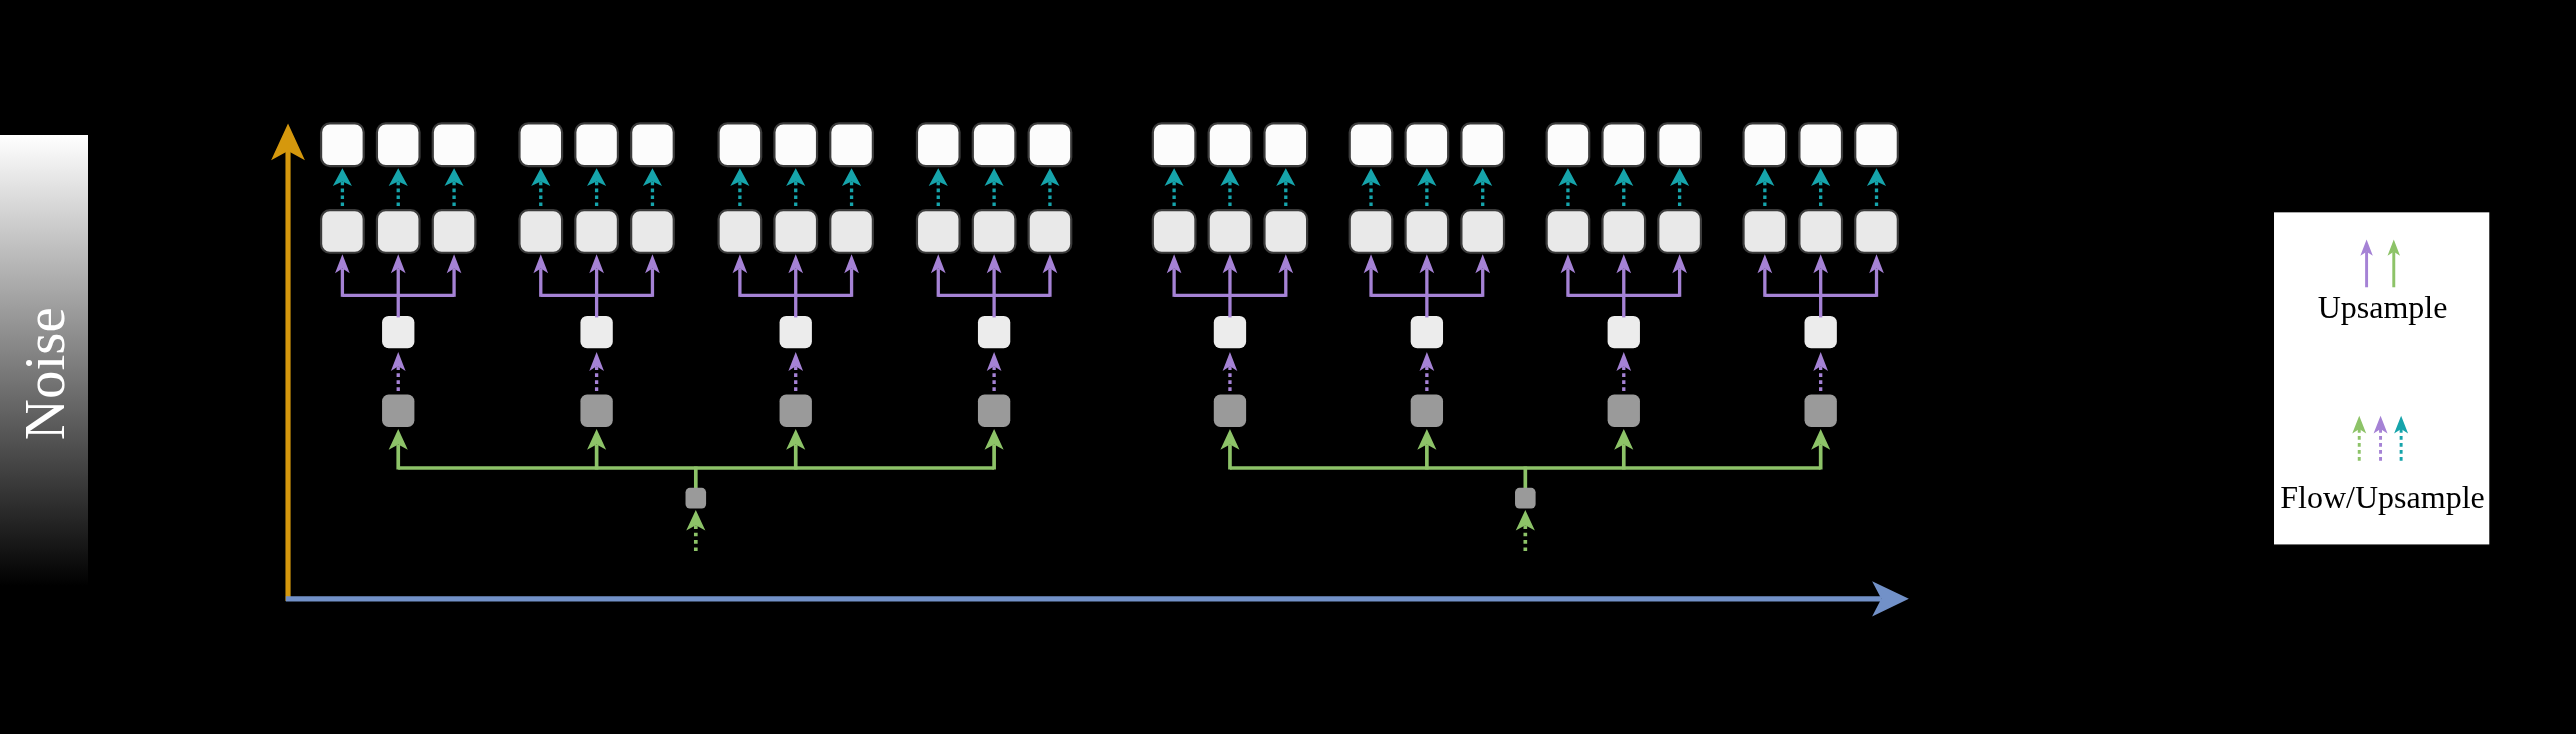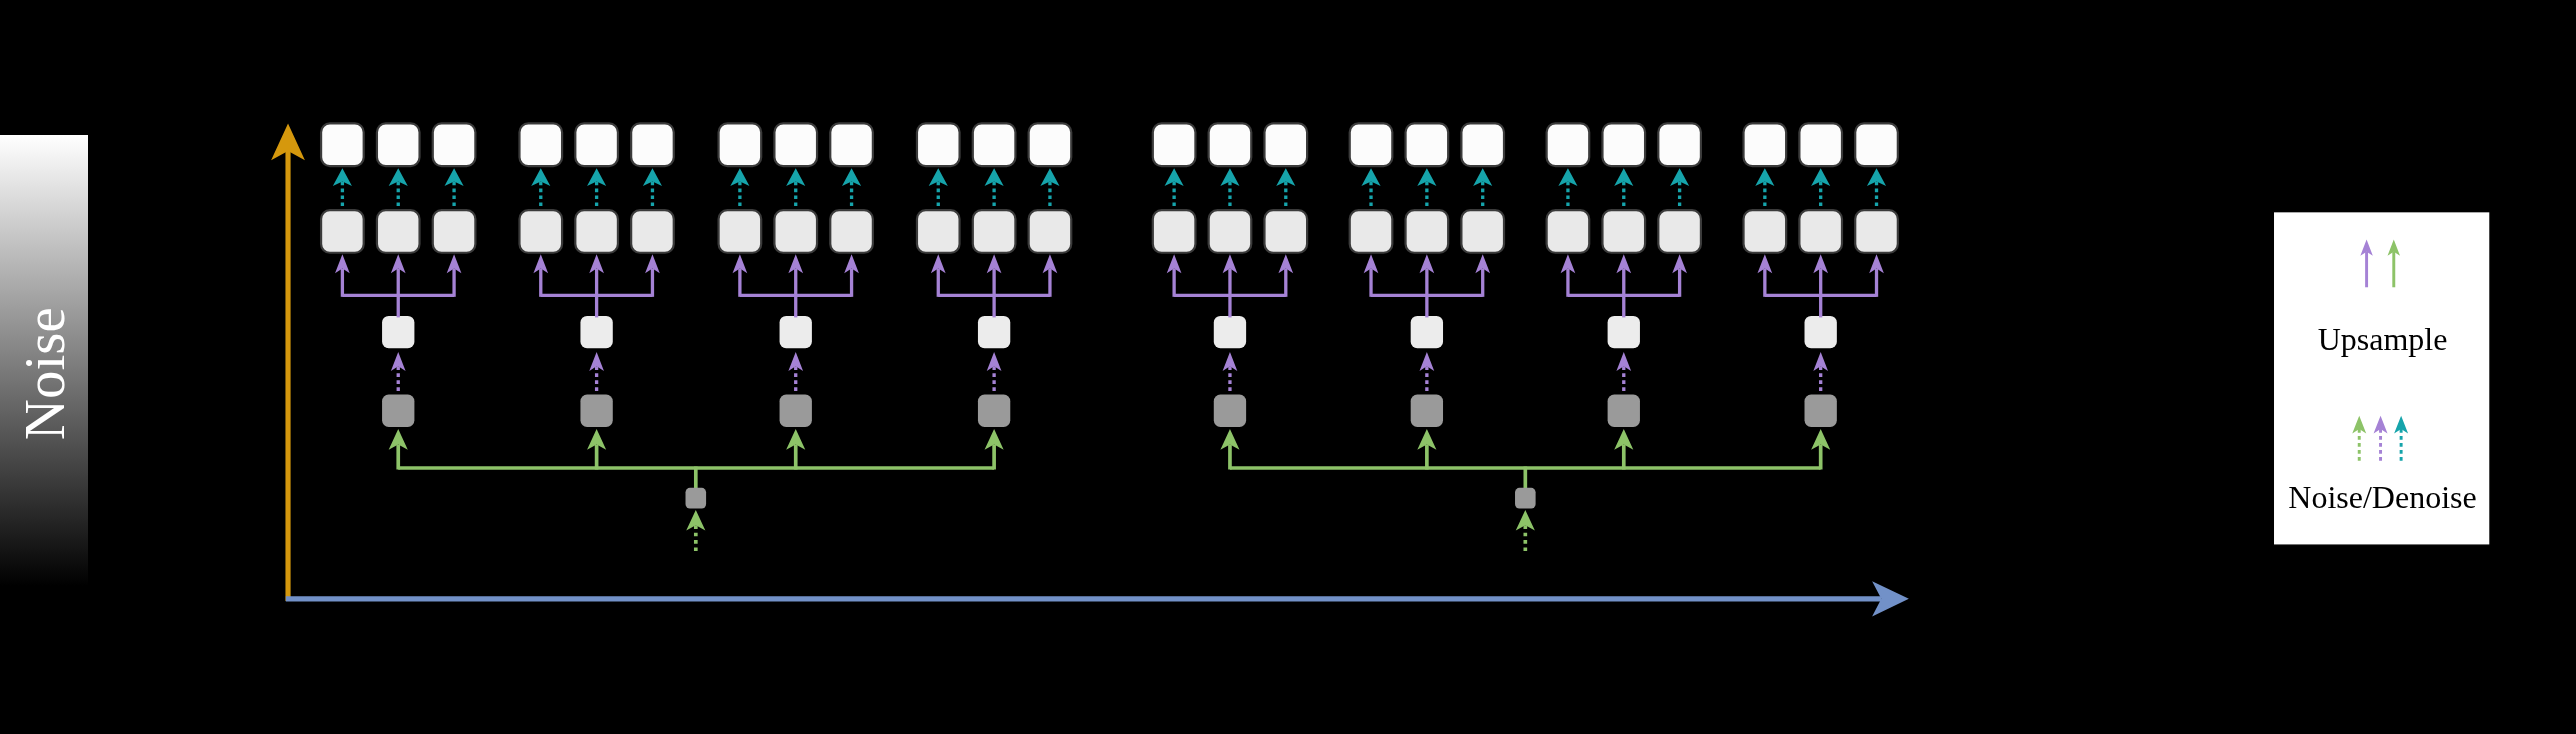--- a/index.html
+++ b/index.html
@@ -6,21 +6,21 @@
   #canvas{position:relative;width:2576px;height:734px;background:#000;overflow:hidden;
           font-family:"Liberation Serif","DejaVu Serif",serif;}
   #diagram{position:absolute;left:0;top:0;}
   .noise-bar{position:absolute;left:0;top:135px;width:88px;height:451px;
              background:linear-gradient(#ffffff,#000000);
              display:flex;align-items:center;justify-content:center;}
   .noise-bar span{display:block;transform:rotate(-90deg) translateX(-13.2px);
                   font-size:57px;color:#ffffff;white-space:nowrap;}
   .legend-label{position:absolute;left:2274px;width:217px;text-align:center;
                 color:#000;font-size:32px;line-height:1.05;}
-  #upsample-label{top:291px;margin-top:32px;}
+  #upsample-label{top:291px;}
   #flow-label{top:481px;}
 </style>
 </head>
 <body>
 
 <div id="canvas">
   <svg id="diagram" width="2576" height="734" viewBox="0 0 3504 999">
       <polygon points="391,168 414,218 391,205.5 368,218" fill="#D5980D"></polygon>
       <line x1="391" y1="205.5" x2="391" y2="818" stroke="#D5980D" stroke-width="7"></line>
       <polygon points="2597,815 2547,791 2559.5,815 2547,839" fill="#7291C8"></polygon>
@@ -244,15 +244,15 @@
       <line x1="3210" y1="584" x2="3210" y2="631" stroke="#8DC368" stroke-width="4" stroke-dasharray="5 4.5"></line>
       <polygon points="3239,566 3248.5,590 3239,584 3229.5,590" fill="#A582D5"></polygon>
       <line x1="3239" y1="584" x2="3239" y2="631" stroke="#A582D5" stroke-width="4" stroke-dasharray="5 4.5"></line>
       <polygon points="3267,566 3276.5,590 3267,584 3257.5,590" fill="#16A4AB"></polygon>
       <line x1="3267" y1="584" x2="3267" y2="631" stroke="#16A4AB" stroke-width="4" stroke-dasharray="5 4.5"></line>
     </svg>
   <div class="noise-bar">
     <span>Noise</span>
   </div>
   <div id="upsample-label" class="legend-label">Upsample</div>
-  <div id="flow-label" class="legend-label">Noise/Denoise</div>
+  <div id="flow-label" class="legend-label">Flow/Upsample</div>
 </div>
 
 
 </body></html>

